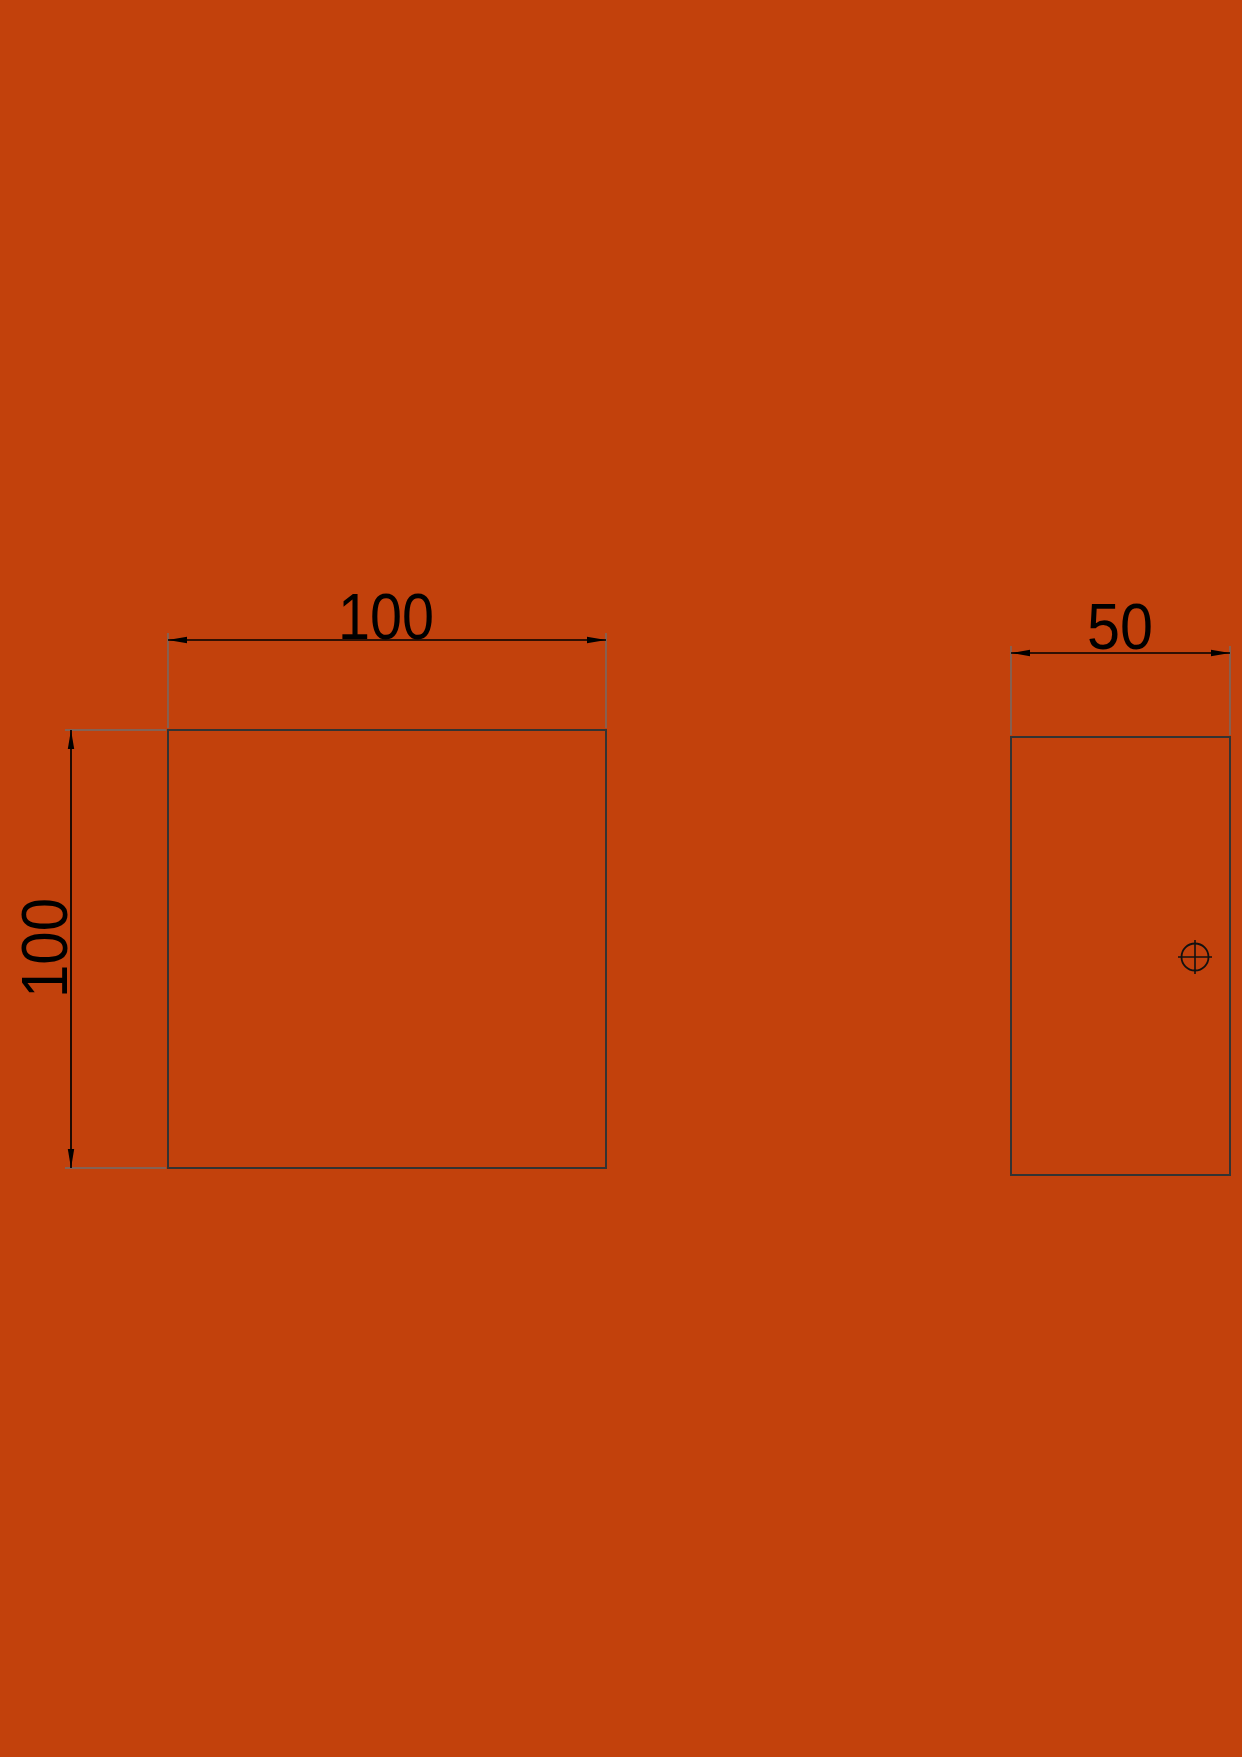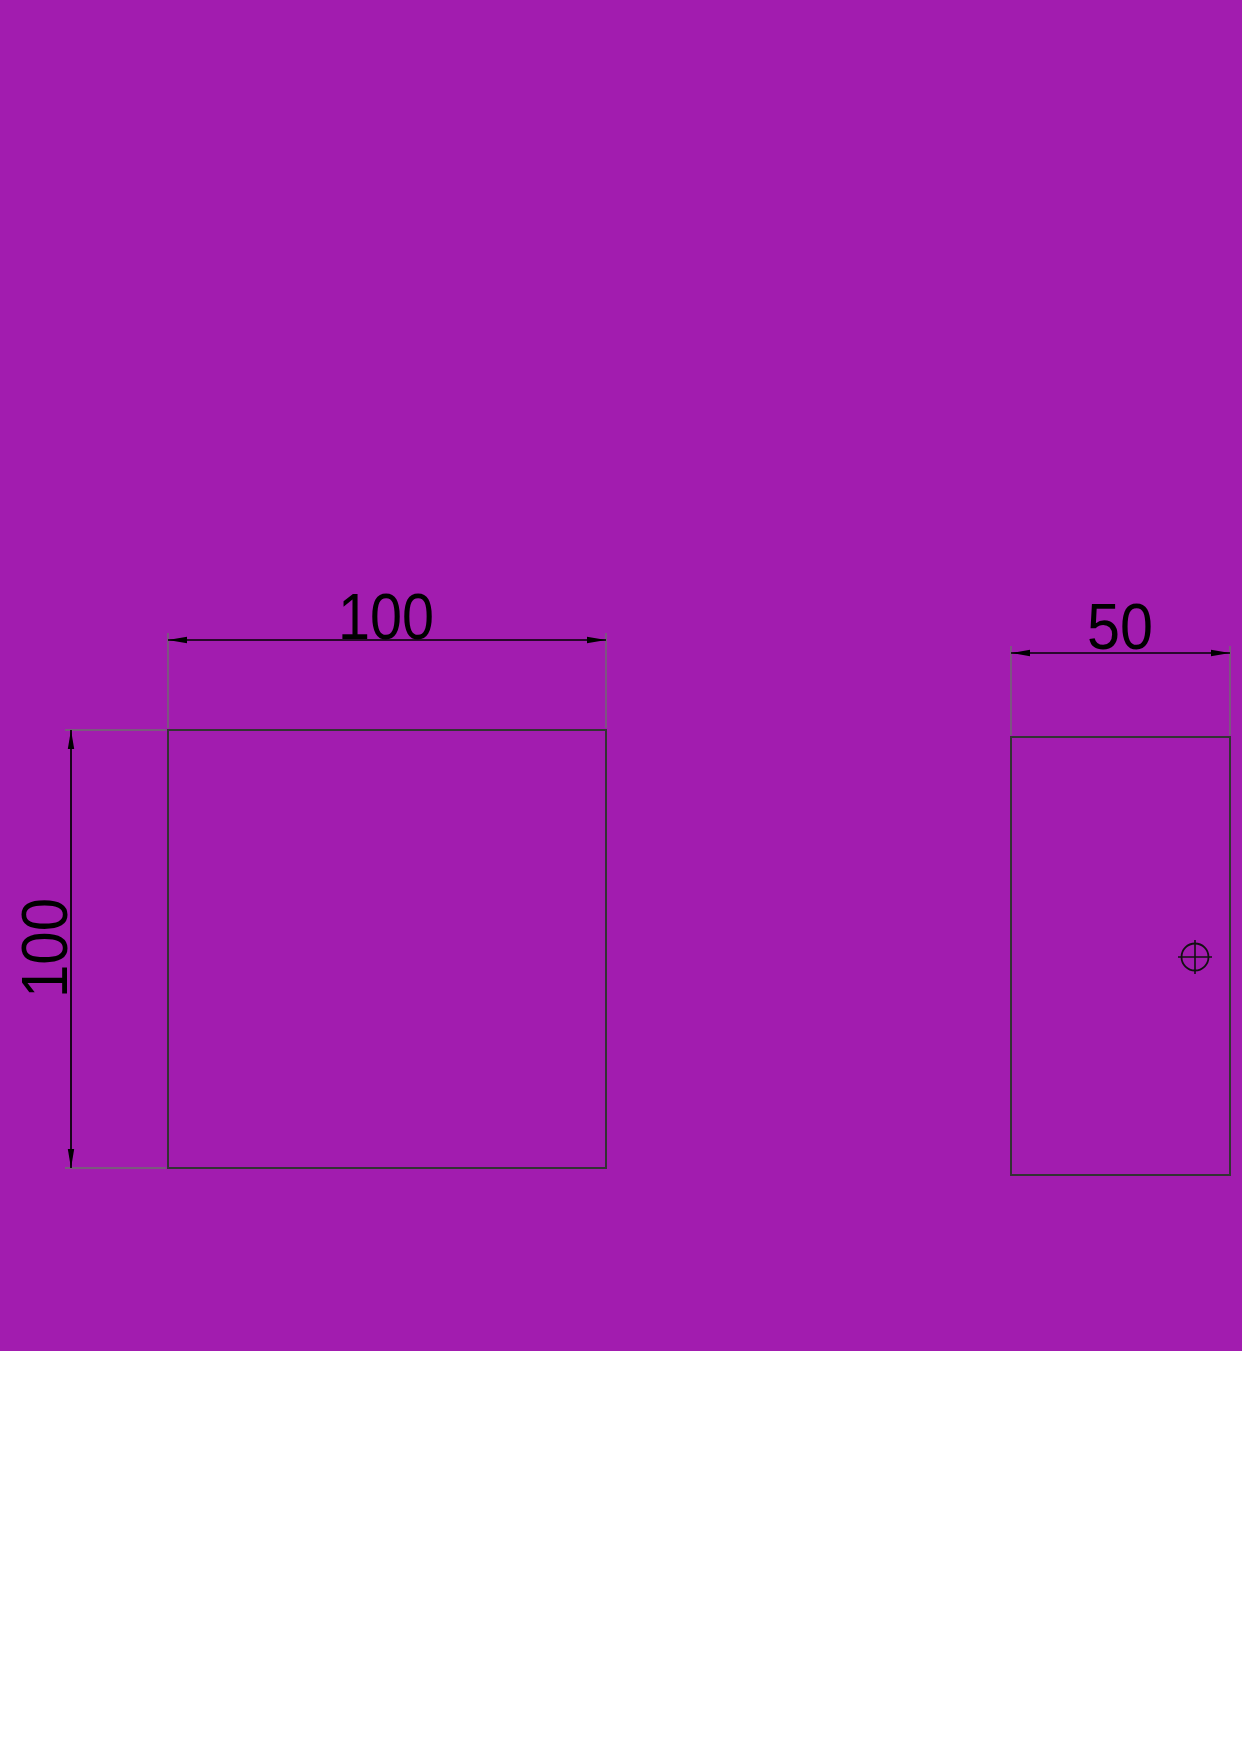--- a/index.html
+++ b/index.html
@@ -6,22 +6,22 @@
     margin: 0;
     padding: 0;
     width: 1242px;
     height: 1757px;
     background: #ffffff;
     overflow: hidden;
   }
   .canvas-wrap {
     position: relative;
     width: 1242px;
-    height: 1351px;
-    background: #a21caf;
+    height: 1757px;
+    background: #c2410c;
   }
   svg { display: block; }
 
   .object-line {
     fill: none;
     stroke-width: 2;
     stroke-linecap: butt;
   }
   .ext-line {
     fill: none;

